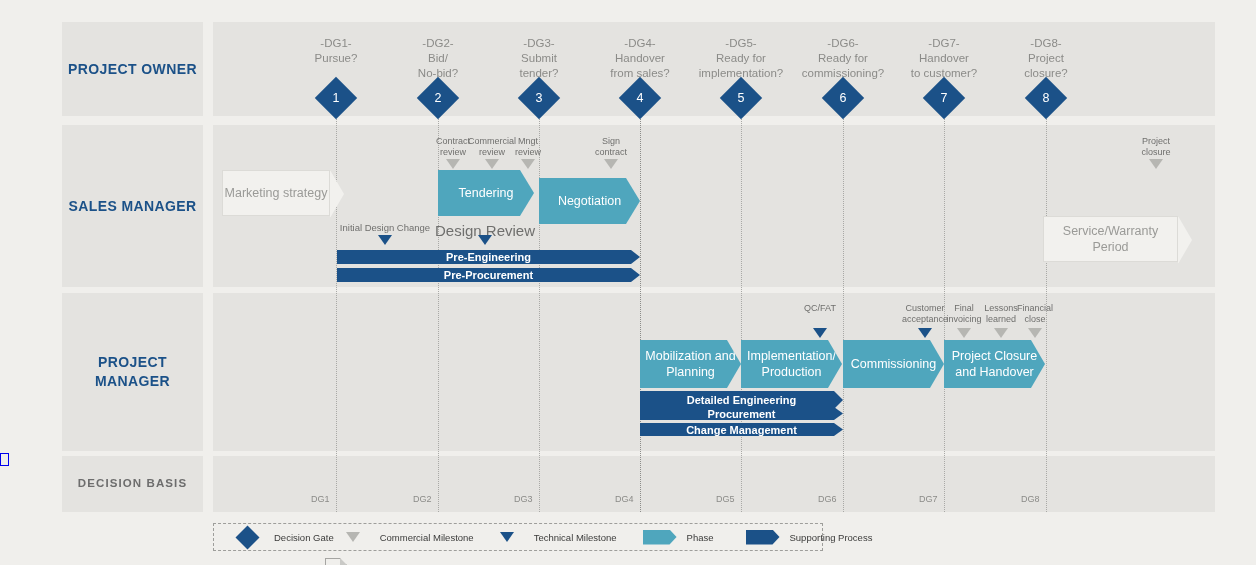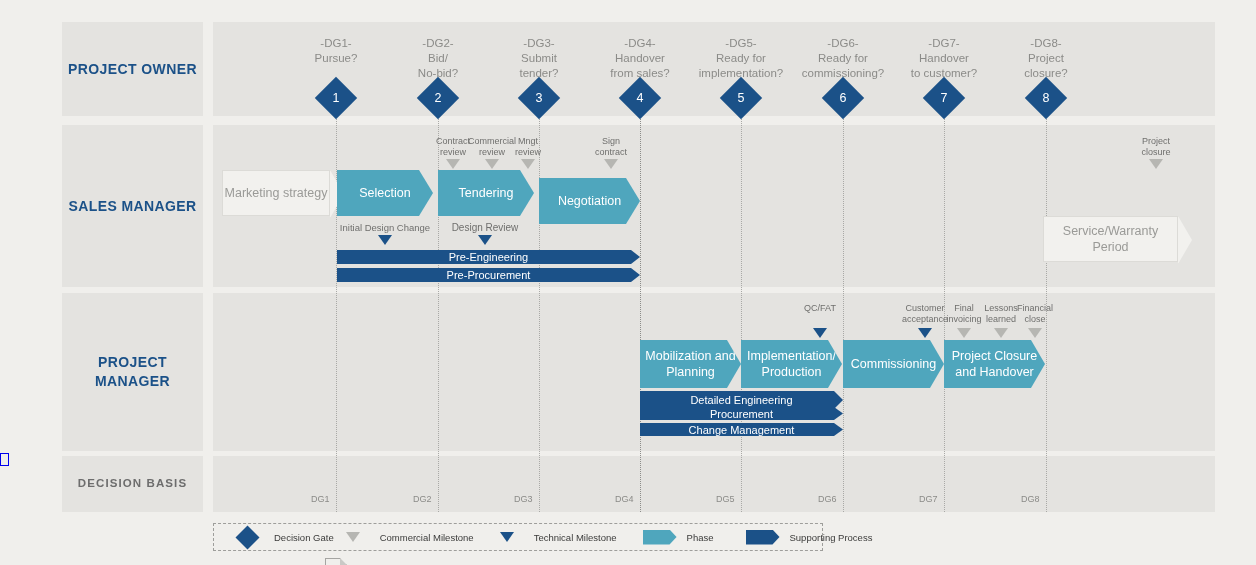--- a/index.html
+++ b/index.html
@@ -58,20 +58,21 @@
     background:#f2f1ee;border-right:0;
     clip-path:polygon(0 0, 100% 50%, 0 100%);
     border-top:1px solid #dcdbd7;border-bottom:1px solid #dcdbd7;
   }
 
   
   .sbar{
     background:#1b5188;color:#fff;font-size:11px;
     display:flex;align-items:center;justify-content:center;
     clip-path:polygon(0 0, calc(100% - 9px) 0, 100% 50%, calc(100% - 9px) 100%, 0 100%);
+    font-weight:bold;
   }
 
   
   .ms-label{font-size:9px;color:#6f6f6d;text-align:center;line-height:1.2;white-space:pre-line;}
   .tri{width:0;height:0;border-left:7px solid transparent;border-right:7px solid transparent;}
   .tri.commercial{border-top:10px solid #b6b6b2;}
   .tri.technical{border-top:10px solid #1b5188;}
 
   
   .doc{width:22px;height:27px;position:relative;}
@@ -200,30 +201,29 @@
       <div class="abs ms-label" style="left: 569px; top: 136px; width: 84px;">Sign
 contract</div>
       <div class="abs tri commercial" style="left: 604px; top: 159px;"></div>
       <div class="abs ms-label" style="left: 1114px; top: 136px; width: 84px;">Project
 closure</div>
       <div class="abs tri commercial" style="left: 1149px; top: 159px;"></div>
       <div class="abs chev-ghost-wrap" style="left: 222px; top: 170px; width: 108px; height: 46px;">
         <div class="chev ghost" style="width: 100%; height: 100%; box-sizing: border-box;">Marketing strategy</div>
         <div class="tip" style=""></div>
       </div>
-      <div class="abs chev" style="left: 337px; top: 170px; width: 96px; height: 46px;">Selection</div>
       <div class="abs chev" style="left: 438px; top: 170px; width: 96px; height: 46px;">Tendering</div>
       <div class="abs chev" style="left: 539px; top: 170px; width: 101px; height: 46px; margin-top: 8px;">Negotiation</div>
       <div class="abs chev-ghost-wrap" style="left: 1043px; top: 170px; width: 135px; height: 46px;">
         <div class="chev ghost" style="width: 100%; height: 100%; box-sizing: border-box;">Service/Warranty Period</div>
         <div class="tip" style=""></div>
       </div>
       <div class="abs ms-label" style="left: 325px; top: 222px; width: 120px; font-size: 9.5px;">Initial Design Change</div>
       <div class="abs tri technical" style="left: 378px; top: 235px;"></div>
-      <div class="abs ms-label" style="left: 425px; top: 222px; width: 120px; font-size: 10px;">Design Review</div>
+      <div class="abs ms-label" style="left: 425px; top: 222px; width: 120px; font-size: 15px;">Design Review</div>
       <div class="abs tri technical" style="left: 478px; top: 235px;"></div>
       <div class="abs sbar" style="left: 337px; top: 250px; width: 303px; height: 14px;">Pre-Engineering</div>
       <div class="abs sbar" style="left: 337px; top: 268px; width: 303px; height: 14px;">Pre-Procurement</div>
     </div>
   <div id="layer-pm">
       <div class="abs ms-label" style="left: 778px; top: 303px; width: 84px;">QC/FAT</div>
       <div class="abs tri technical" style="left: 813px; top: 328px;"></div>
       <div class="abs ms-label" style="left: 883px; top: 303px; width: 84px;">Customer
 acceptance</div>
       <div class="abs tri technical" style="left: 918px; top: 328px;"></div>

